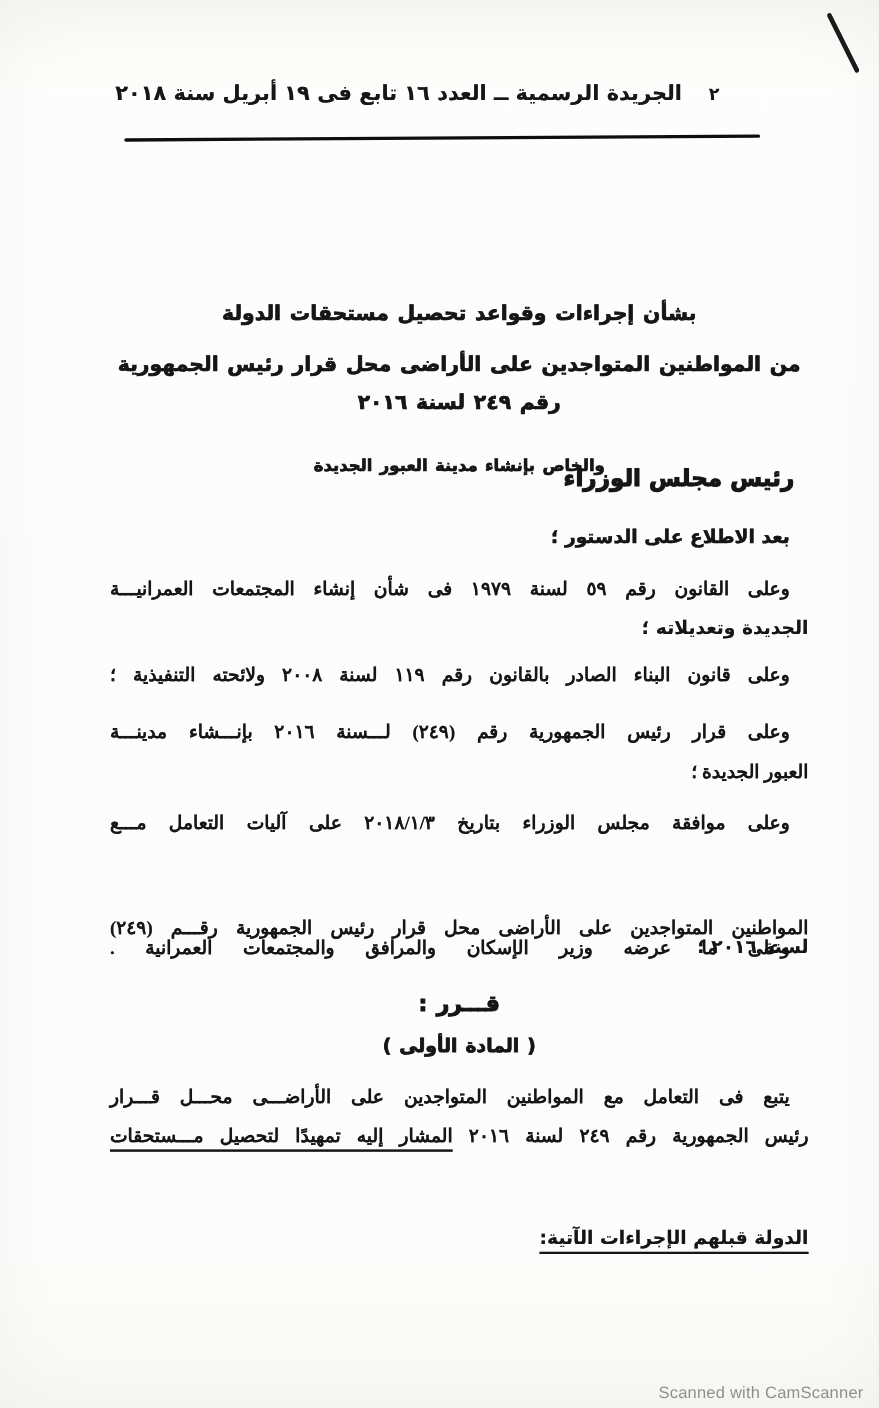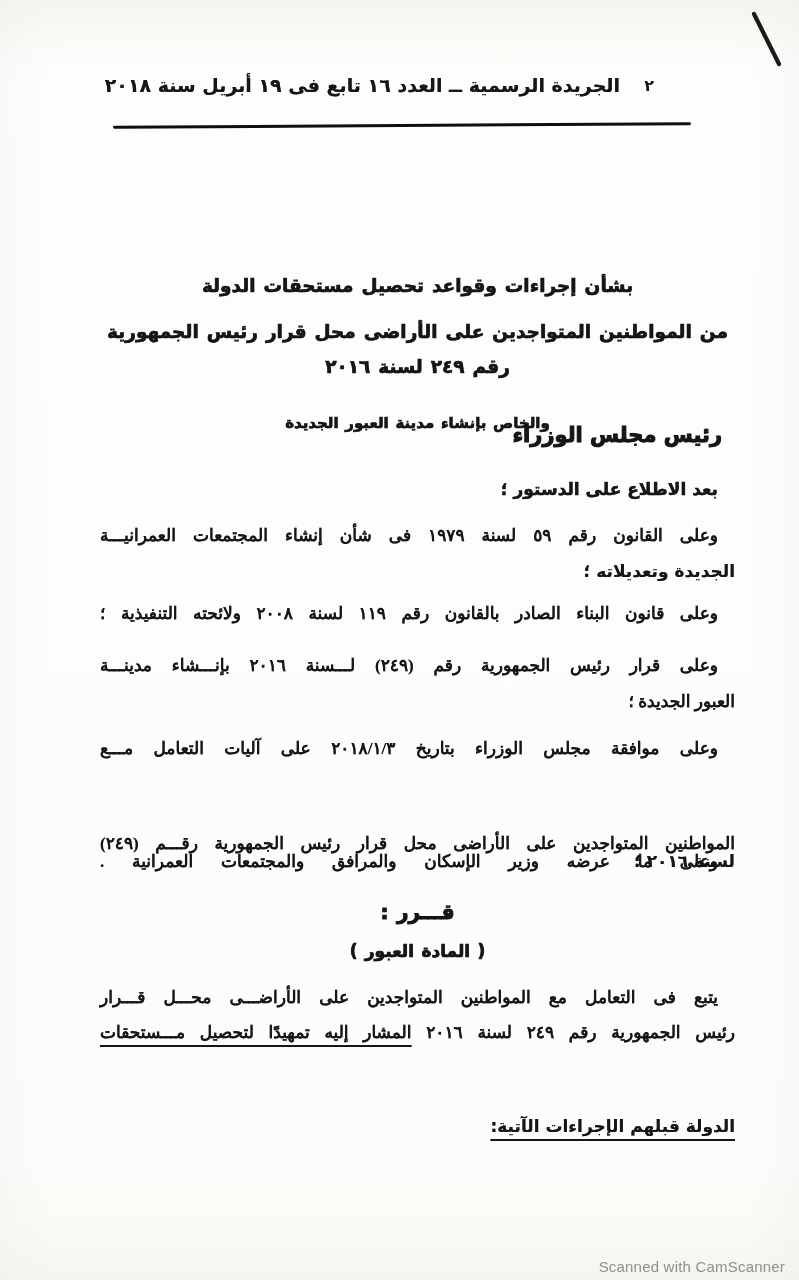--- a/index.html
+++ b/index.html
@@ -124,21 +124,21 @@
   <div class="line jl ind r3l1">وعلى قرار رئيس الجمهورية رقم (٢٤٩) لـــسنة ٢٠١٦ بإنـــشاء مدينـــة</div>
   <div class="line rl r3l2">العبور الجديدة ؛</div>
 
   <div class="line jl ind r4l1">وعلى موافقة مجلس الوزراء بتاريخ ٢٠١٨/١/٣ على آليات التعامل مـــع</div>
   <div class="line jl r4l2">المواطنين المتواجدين على الأراضى محل قرار رئيس الجمهورية رقـــم (٢٤٩)</div>
   <div class="line rl r4l3">لسنة ٢٠١٦ ؛</div>
 
   <div class="line jl ind r5l1">وعلى ما عرضه وزير الإسكان والمرافق والمجتمعات العمرانية .</div>
 
   <div class="line ctr decision">قـــرر :</div>
-  <div class="line ctr article-h">( المادة العبور )</div>
+  <div class="line ctr article-h">( المادة الأولى )</div>
 
   <div class="line jl ind a1l1">يتبع فى التعامل مع المواطنين المتواجدين على الأراضـــى محـــل قـــرار</div>
   <div class="line jl a1l2">
     <span>رئيس الجمهورية رقم ٢٤٩ لسنة ٢٠١٦ </span><span class="ul">المشار إليه تمهيدًا لتحصيل مـــستحقات</span>
   </div>
   <div class="line rl a1l3">
     <span class="ul">الدولة قبلهم الإجراءات الآتية:</span>
   </div>
 
   <div class="camscanner">Scanned with CamScanner</div>

